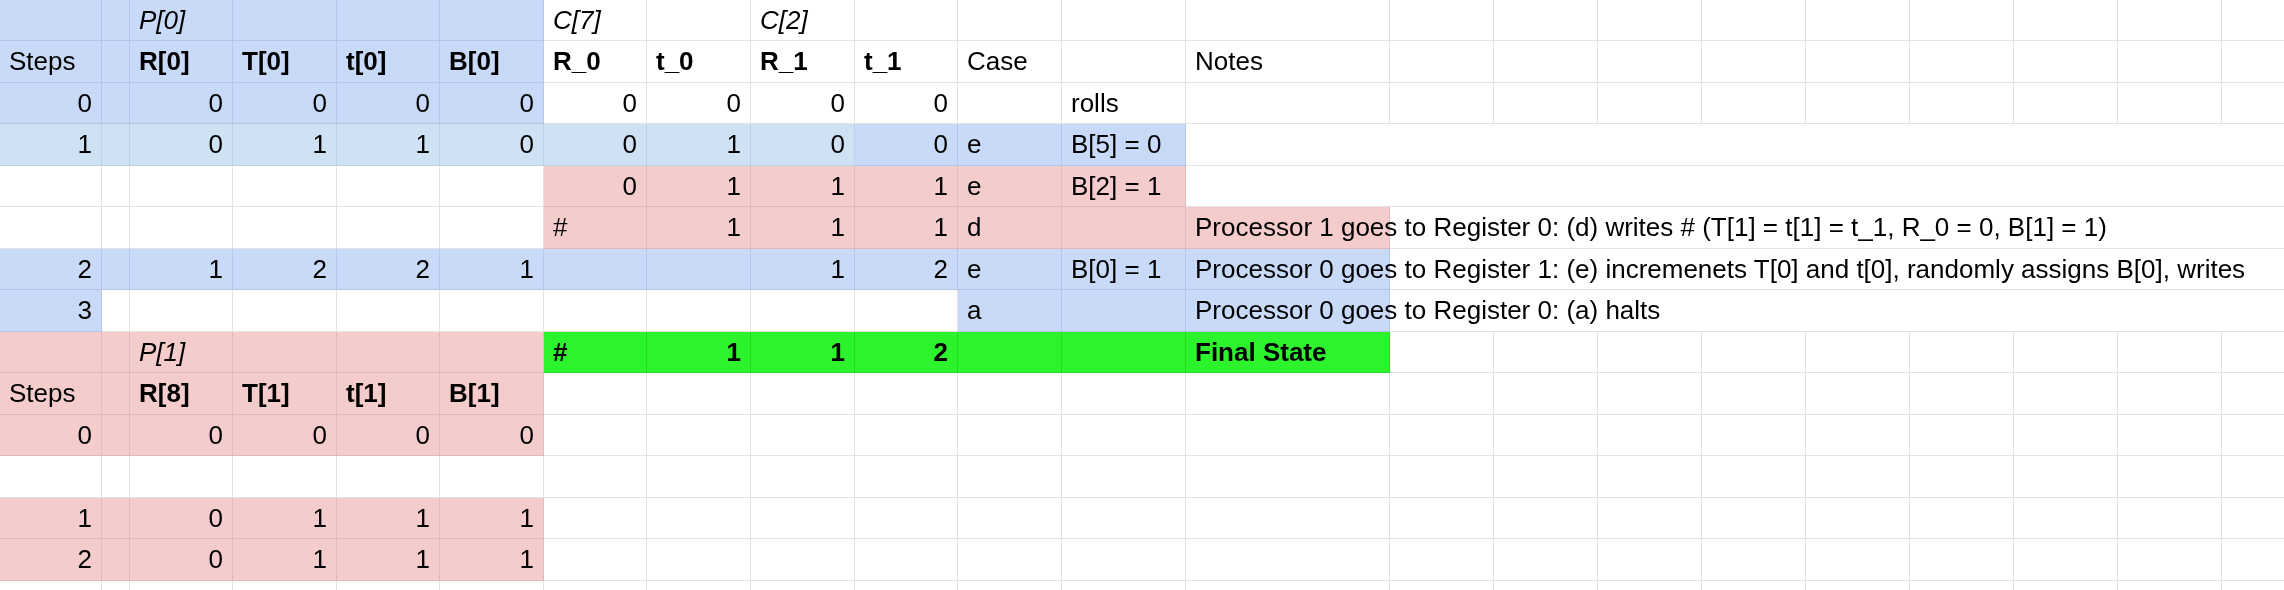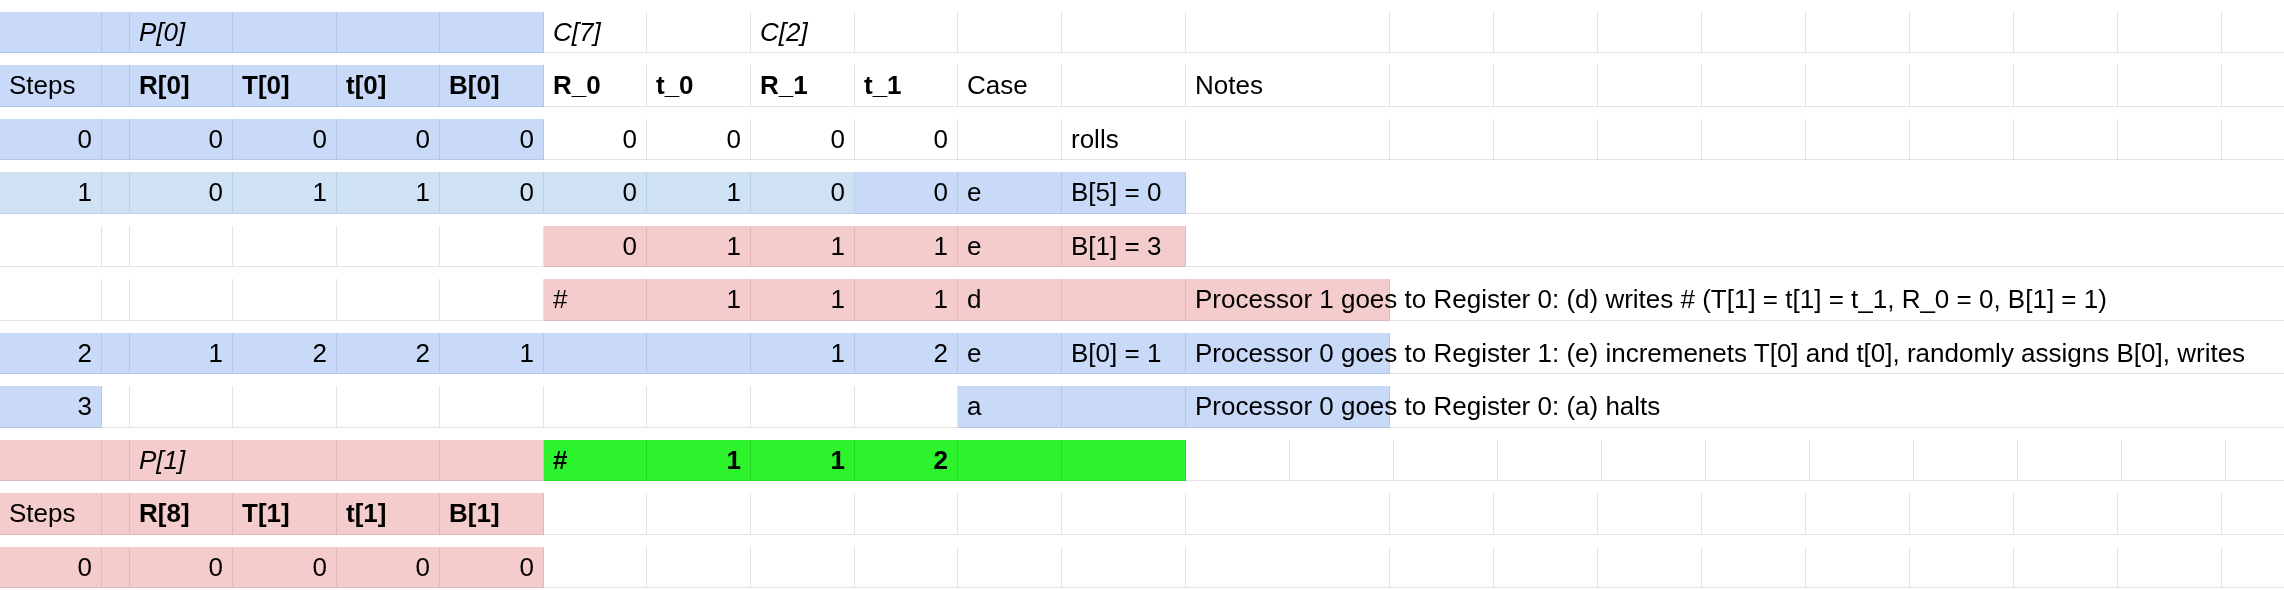--- a/index.html
+++ b/index.html
@@ -1,20 +1,20 @@
 <!DOCTYPE html>
 <html style="--fill-blue: #c9daf8; --fill-lightblue: #cfe2f3; --fill-pink: #f4cccc; --fill-green: #2df32d; --gridline: #e2e2e2; --border-blue: #b3c5e8; --border-lightblue: #bad1e6; --border-pink: #e2b9b9; --border-green: #27d827; --text: #000000;"><head>
 <meta charset="utf-8">
 <style>
   html,body{margin:0;padding:0;background:#fff;}
   #sheet{
     position:relative;width:2284px;height:590px;background:#fff;overflow:hidden;
     font-family:"Liberation Sans",sans-serif;font-size:26px;color:var(--text,#000);
   }
-  .r{display:flex;width:2284px;margin-top:12px;}
+  .r{display:flex;width:2284px;}
   .h41{height:41px}.h42{height:42px}.h9{height:9px}
   .c{
     box-sizing:border-box;flex:0 0 auto;display:flex;align-items:center;
     padding:0 9px;overflow:hidden;white-space:nowrap;
     border-right:1px solid var(--gridline,#e2e2e2);
     border-bottom:1px solid var(--gridline,#e2e2e2);
   }
   .cA{width:102px}.cB{width:28px;padding:0 2px}.cC{width:103px}.cD{width:104px}.cE{width:103px}
   .cF{width:104px}.cG{width:103px}.cH{width:104px}.cI{width:104px}.cJ{width:103px}
   .cK{width:104px}.cL{width:124px}.cM{width:204px}
@@ -108,21 +108,21 @@
     <div class="c cB"></div>
     <div class="c cC"></div>
     <div class="c cD"></div>
     <div class="c cE"></div>
     <div class="c cF"></div>
     <div class="c cG bgP num">0</div>
     <div class="c cH bgP num">1</div>
     <div class="c cI bgP num">1</div>
     <div class="c cJ bgP num">1</div>
     <div class="c cK bgP">e</div>
-    <div class="c cL bgP">B[1] = 3</div>
+    <div class="c cL bgP">B[2] = 1</div>
     <div class="fillP"></div>
   </div>
 
   <div class="r h42">
     <div class="c cA"></div>
     <div class="c cB"></div>
     <div class="c cC"></div>
     <div class="c cD"></div>
     <div class="c cE"></div>
     <div class="c cF"></div>
@@ -176,20 +176,21 @@
     <div class="c cC bgP i">P[1]</div>
     <div class="c cD bgP"></div>
     <div class="c cE bgP"></div>
     <div class="c cF bgP"></div>
     <div class="c cG bgG b">#</div>
     <div class="c cH bgG b num">1</div>
     <div class="c cI bgG b num">1</div>
     <div class="c cJ bgG b num">2</div>
     <div class="c cK bgG"></div>
     <div class="c cL bgG"></div>
+    <div class="c cM bgG b">Final State</div>
     <div class="fillG"></div>
   </div>
 
   <div class="r h42">
     <div class="c cA bgP">Steps</div>
     <div class="c cB bgP"></div>
     <div class="c cC bgP b">R[8]</div>
     <div class="c cD bgP b">T[1]</div>
     <div class="c cE bgP b">t[1]</div>
     <div class="c cF bgP b">B[1]</div>

